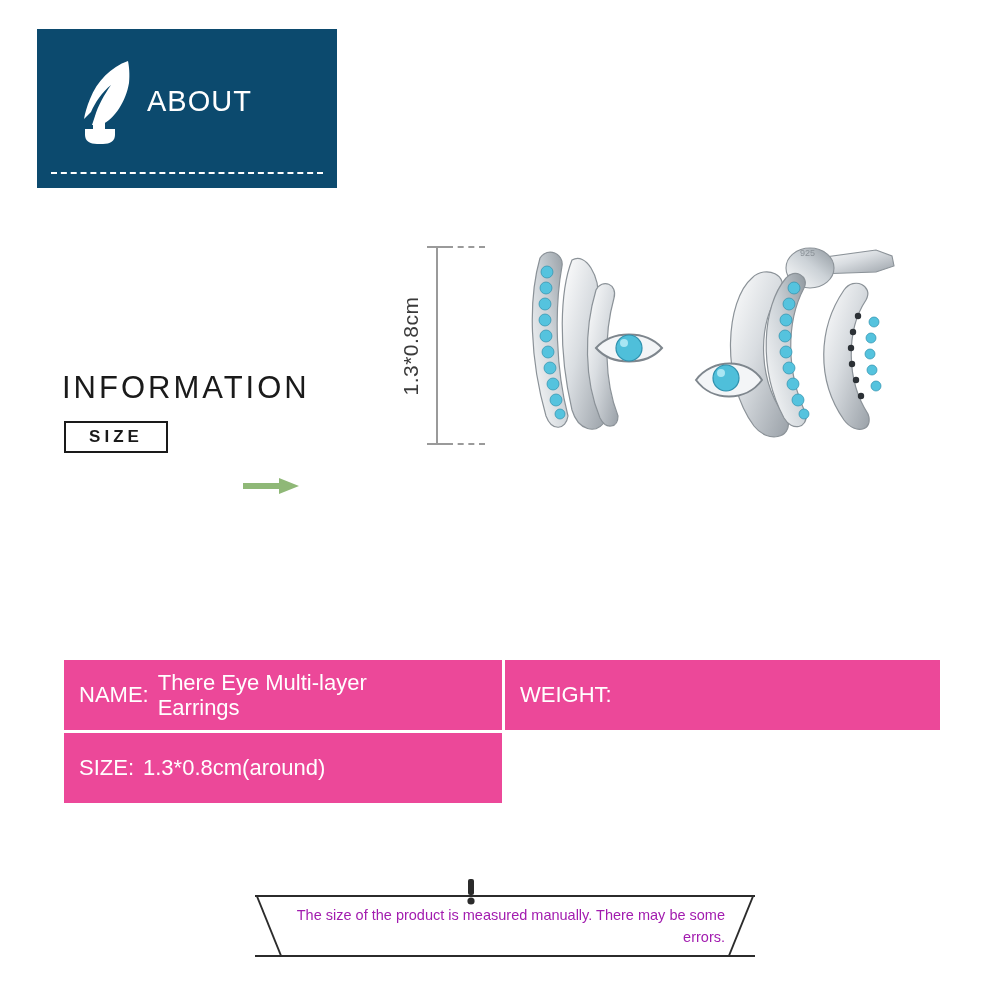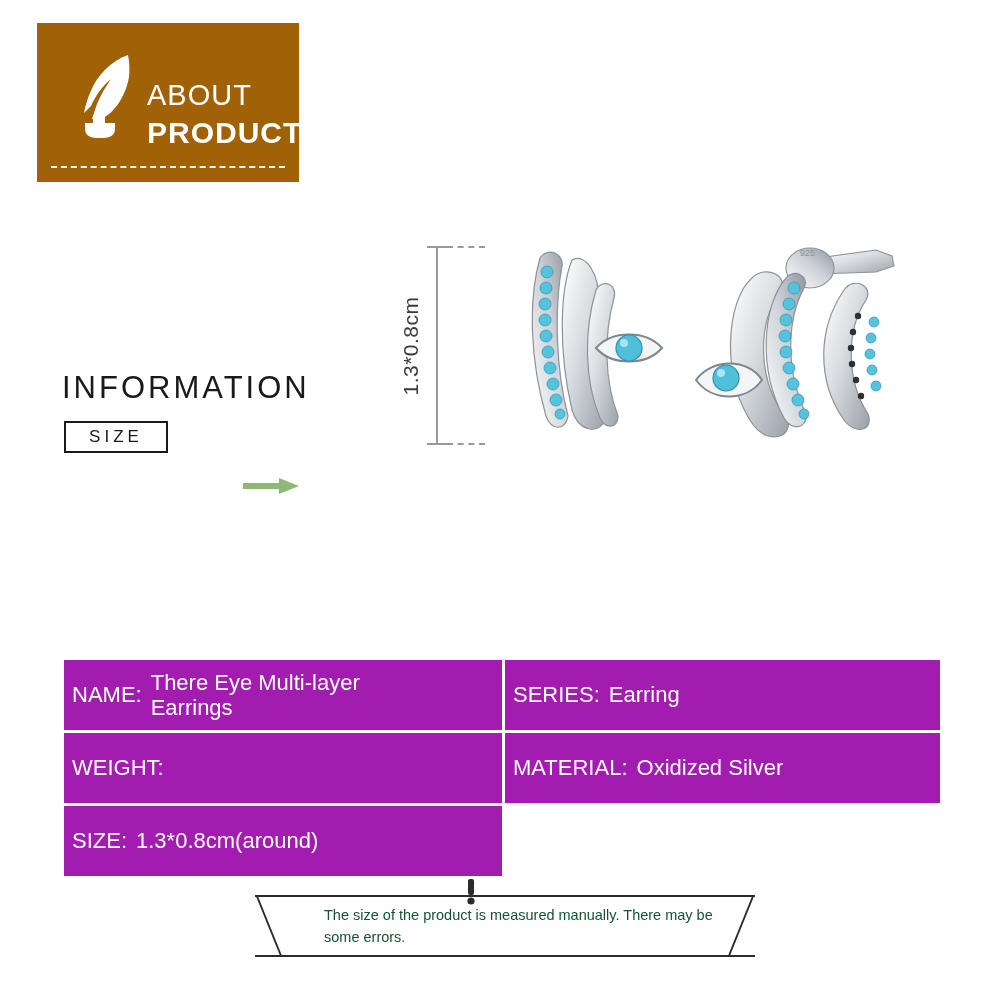--- a/index.html
+++ b/index.html
@@ -12,24 +12,24 @@
     height: 996px;
     position: relative;
     font-family: "Liberation Sans", sans-serif;
     overflow: hidden;
   }
 
   
   .about-badge {
     position: absolute;
     left: 37px;
-    top: 23px;
-    width: 262px;
+    top: 29px;
+    width: 300px;
     height: 159px;
-    background: #a16207;
+    background: #0c4a6e;
     box-sizing: border-box;
   }
   .about-badge .dash-bottom {
     position: absolute;
     left: 14px;
     right: 14px;
     bottom: 14px;
     height: 0;
     border-bottom: 2px dashed #ffffff;
   }
@@ -76,20 +76,21 @@
     height: 28px;
     border: 2px solid #1a1a1a;
     display: flex;
     align-items: center;
     justify-content: center;
   }
   .size-box span {
     font-size: 17px;
     letter-spacing: 4px;
     color: #1a1a1a;
+    font-weight: bold;
   }
   .green-arrow {
     position: absolute;
     left: 243px;
     top: 477px;
     width: 56px;
     height: 18px;
   }
 
   
@@ -152,24 +153,24 @@
     left: 64px;
     top: 660px;
     width: 873px;
     display: grid;
     grid-template-columns: 438px 435px;
     grid-auto-rows: 70px;
     gap: 3px;
     background: #ffffff;
   }
   .spec-cell {
-    background: #a21caf;
+    background: #ec4899;
     display: flex;
     align-items: center;
-    padding-left: 8px;
+    padding-left: 15px;
     box-sizing: border-box;
     color: #ffffff;
     font-size: 22px;
   }
   .spec-cell .k {
     white-space: nowrap;
     margin-right: 9px;
   }
   .spec-cell .v {
     line-height: 1.15;
@@ -207,46 +208,44 @@
   }
   .footer-ribbon:after {
     right: 13px;
     transform: skewX(-22deg);
   }
   .footer-text {
     position: absolute;
     left: 30px;
     right: 30px;
     top: 9px;
-    text-align: left;
+    text-align: right;
     font-size: 14.5px;
-    color: #14532d;
+    color: #a21caf;
     line-height: 1.55;
-    margin-left: 39px;
   }
   .exclaim-icon {
     position: absolute;
     left: 460px;
     top: 879px;
     width: 22px;
     height: 26px;
   }
 </style>
 </head>
 <body>
 
 <div class="about-badge">
   <svg class="feather-icon" viewBox="0 0 64 86">
     <path d="M57 2 C40 8 26 22 19 40 C16 47 14 54 13 60 L20 53 C24 44 31 33 40 26 C33 36 27 47 24 57 L21 66 L30 66 C44 60 55 42 58 24 C59 15 58 7 57 2 Z" fill="#ffffff"></path>
     <path d="M22 64 L34 64 L34 70 L22 70 Z" fill="#ffffff"></path>
     <path d="M14 70 L44 70 L44 76 C44 82 39 85 32 85 L26 85 C19 85 14 82 14 76 Z" fill="#ffffff"></path>
   </svg>
   <div class="about-text">
     <div class="line1">ABOUT</div>
-    <div class="line2">PRODUCT</div>
   </div>
   <div class="dash-bottom"></div>
 </div>
 
 <div class="information-title">INFORMATION</div>
 <div class="size-box">
   <span>SIZE</span>
 </div>
 <svg class="green-arrow" viewBox="0 0 56 18">
   <rect x="0" y="6" width="38" height="6" fill="#8fb877"></rect>
@@ -344,31 +343,23 @@
     <circle cx="226" cy="148" r="13" fill="#4fbfda" stroke="#2e90ad" stroke-width="1.2"></circle>
     <circle cx="221" cy="143" r="4" fill="#b9ecf7" opacity="0.85"></circle>
   </g>
 </svg>
 
 <div class="spec-table">
   <div class="spec-cell two-line">
     <span class="k">NAME:</span>
     <span class="v">There Eye Multi-layer Earrings</span>
   </div>
-  <div class="spec-cell">
-    <span class="k">SERIES:</span>
-    <span class="v">Earring</span>
-  </div>
 
   <div class="spec-cell">
     <span class="k">WEIGHT:</span>
-  </div>
-  <div class="spec-cell">
-    <span class="k">MATERIAL:</span>
-    <span class="v">Oxidized Silver</span>
   </div>
 
   <div class="spec-cell">
     <span class="k">SIZE:</span>
     <span class="v">1.3*0.8cm(around)</span>
   </div>
 </div>
 
 <svg class="exclaim-icon" viewBox="0 0 22 26">
   <rect x="8" y="0" width="6" height="16" rx="2" fill="#2b2b2b"></rect>

